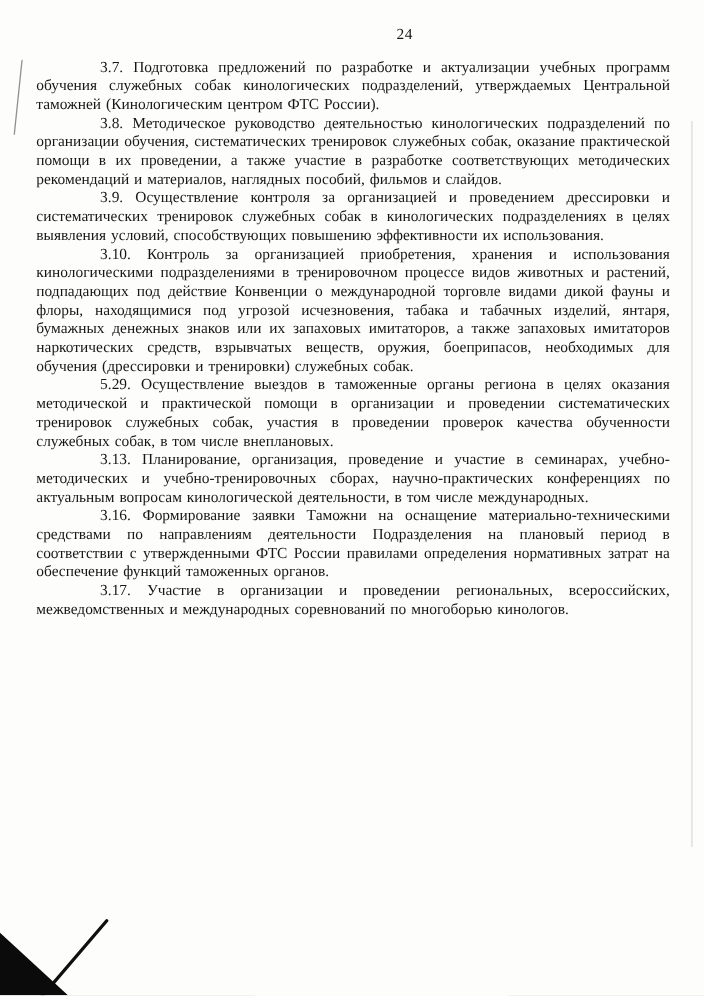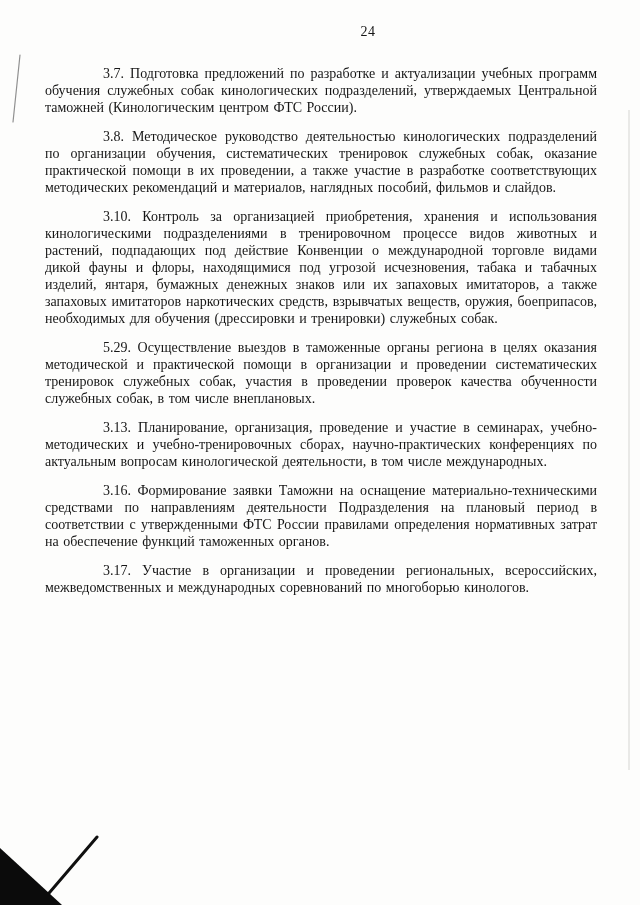--- a/index.html
+++ b/index.html
@@ -30,21 +30,21 @@
   .text-block {
     position: absolute;
     top: 53px;
     left: 33px;
     width: 576px;
     font-size: 14px;
     line-height: 17px;
     text-align: justify;
   }
   .para {
-    margin: 12px;
+    margin: 0;
     padding: 0;
     text-indent: 58px;
     word-spacing: 1px;
   }
   .artifacts {
     position: absolute;
     top: 0;
     left: 0;
     pointer-events: none;
   }
@@ -52,20 +52,21 @@
 </head>
 <body>
 
 <div class="page">
 
   <div class="page-number">24</div>
 
   <div class="text-block">
     <p class="para">3.7. Подготовка предложений по разработке и актуализации учебных программ обучения служебных собак кинологических подразделений, утверждаемых Центральной таможней (Кинологическим центром ФТС России).</p>
     <p class="para">3.8. Методическое руководство деятельностью кинологических подразделений по организации обучения, систематических тренировок служебных собак, оказание практической помощи в их проведении, а также участие в разработке соответствующих методических рекомендаций и материалов, наглядных пособий, фильмов и слайдов.</p>
+    <p class="para">3.9. Осуществление контроля за организацией и проведением дрессировки и систематических тренировок служебных собак в кинологических подразделениях в целях выявления условий, способствующих повышению эффективности их использования.</p>
     <p class="para">3.10. Контроль за организацией приобретения, хранения и использования кинологическими подразделениями в тренировочном процессе видов животных и растений, подпадающих под действие Конвенции о международной торговле видами дикой фауны и флоры, находящимися под угрозой исчезновения, табака и табачных изделий, янтаря, бумажных денежных знаков или их запаховых имитаторов, а также запаховых имитаторов наркотических средств, взрывчатых веществ, оружия, боеприпасов, необходимых для обучения (дрессировки и тренировки) служебных собак.</p>
     <p class="para">5.29. Осуществление выездов в таможенные органы региона в целях оказания методической и практической помощи в организации и проведении систематических тренировок служебных собак, участия в проведении проверок качества обученности служебных собак, в том числе внеплановых.</p>
     <p class="para">3.13. Планирование, организация, проведение и участие в семинарах, учебно-методических и учебно-тренировочных сборах, научно-практических конференциях по актуальным вопросам кинологической деятельности, в том числе международных.</p>
     <p class="para">3.16. Формирование заявки Таможни на оснащение материально-техническими средствами по направлениям деятельности Подразделения на плановый период в соответствии с утвержденными ФТС России правилами определения нормативных затрат на обеспечение функций таможенных органов.</p>
     <p class="para">3.17. Участие в организации и проведении региональных, всероссийских, межведомственных и международных соревнований по многоборью кинологов.</p>
   </div>
 
   <svg class="artifacts" width="640" height="905" viewBox="0 0 640 905">
 
     <line x1="20" y1="55" x2="13" y2="122" stroke="#909090" stroke-width="1.2" stroke-linecap="round"></line>

